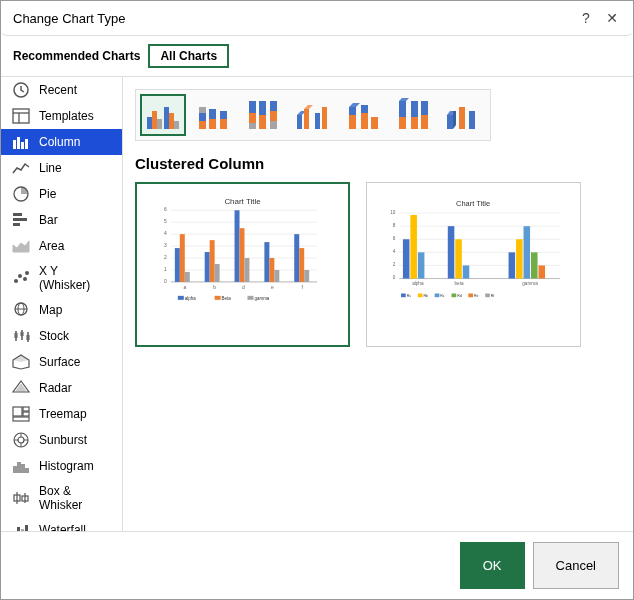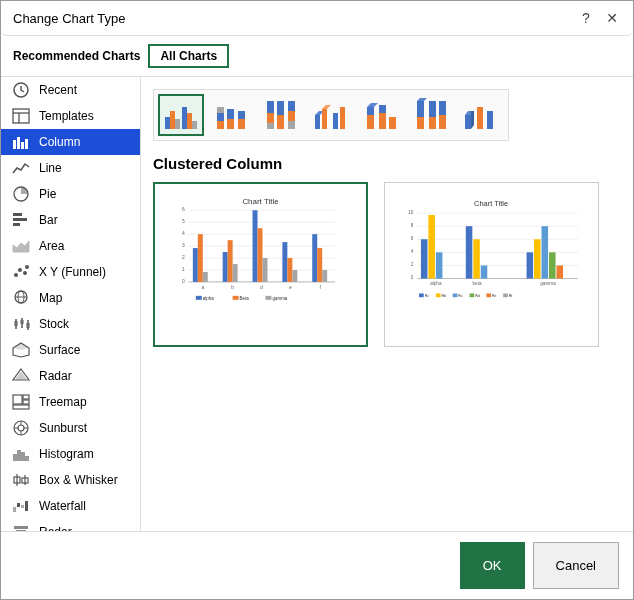--- a/index.html
+++ b/index.html
@@ -78,21 +78,21 @@
       font-weight: 600;
     }
     
     .dialog-body {
       display: flex;
       flex: 1;
       overflow: hidden;
     }
     
     .sidebar {
-      width: 140px;
+      width: 122px;
       border-right: 1px solid #ddd;
       overflow-y: auto;
       flex-shrink: 0;
     }
     
     .sidebar-item {
       display: flex;
       align-items: center;
       gap: 8px;
       padding: 5px 10px;
@@ -300,21 +300,21 @@
 
       <div class="sidebar-item">
         <div class="sidebar-icon">
           <svg width="18" height="16" viewBox="0 0 18 16">
               <circle cx="4" cy="11" r="2" fill="#555"></circle>
               <circle cx="8" cy="6" r="2" fill="#555"></circle>
               <circle cx="13" cy="9" r="2" fill="#555"></circle>
               <circle cx="15" cy="3" r="2" fill="#555"></circle>
             </svg>
         </div>
-        <span>X Y (Funnel)</span>
+        <span>X Y (Whisker)</span>
       </div>
 
       <div class="sidebar-item">
         <div class="sidebar-icon">
           <svg width="18" height="16" viewBox="0 0 18 16">
               <circle cx="9" cy="7" r="6" fill="none" stroke="#555" stroke-width="1.3"></circle>
               <ellipse cx="9" cy="7" rx="3" ry="6" fill="none" stroke="#555" stroke-width="1"></ellipse>
               <line x1="3" y1="7" x2="15" y2="7" stroke="#555" stroke-width="1"></line>
             </svg>
         </div>

